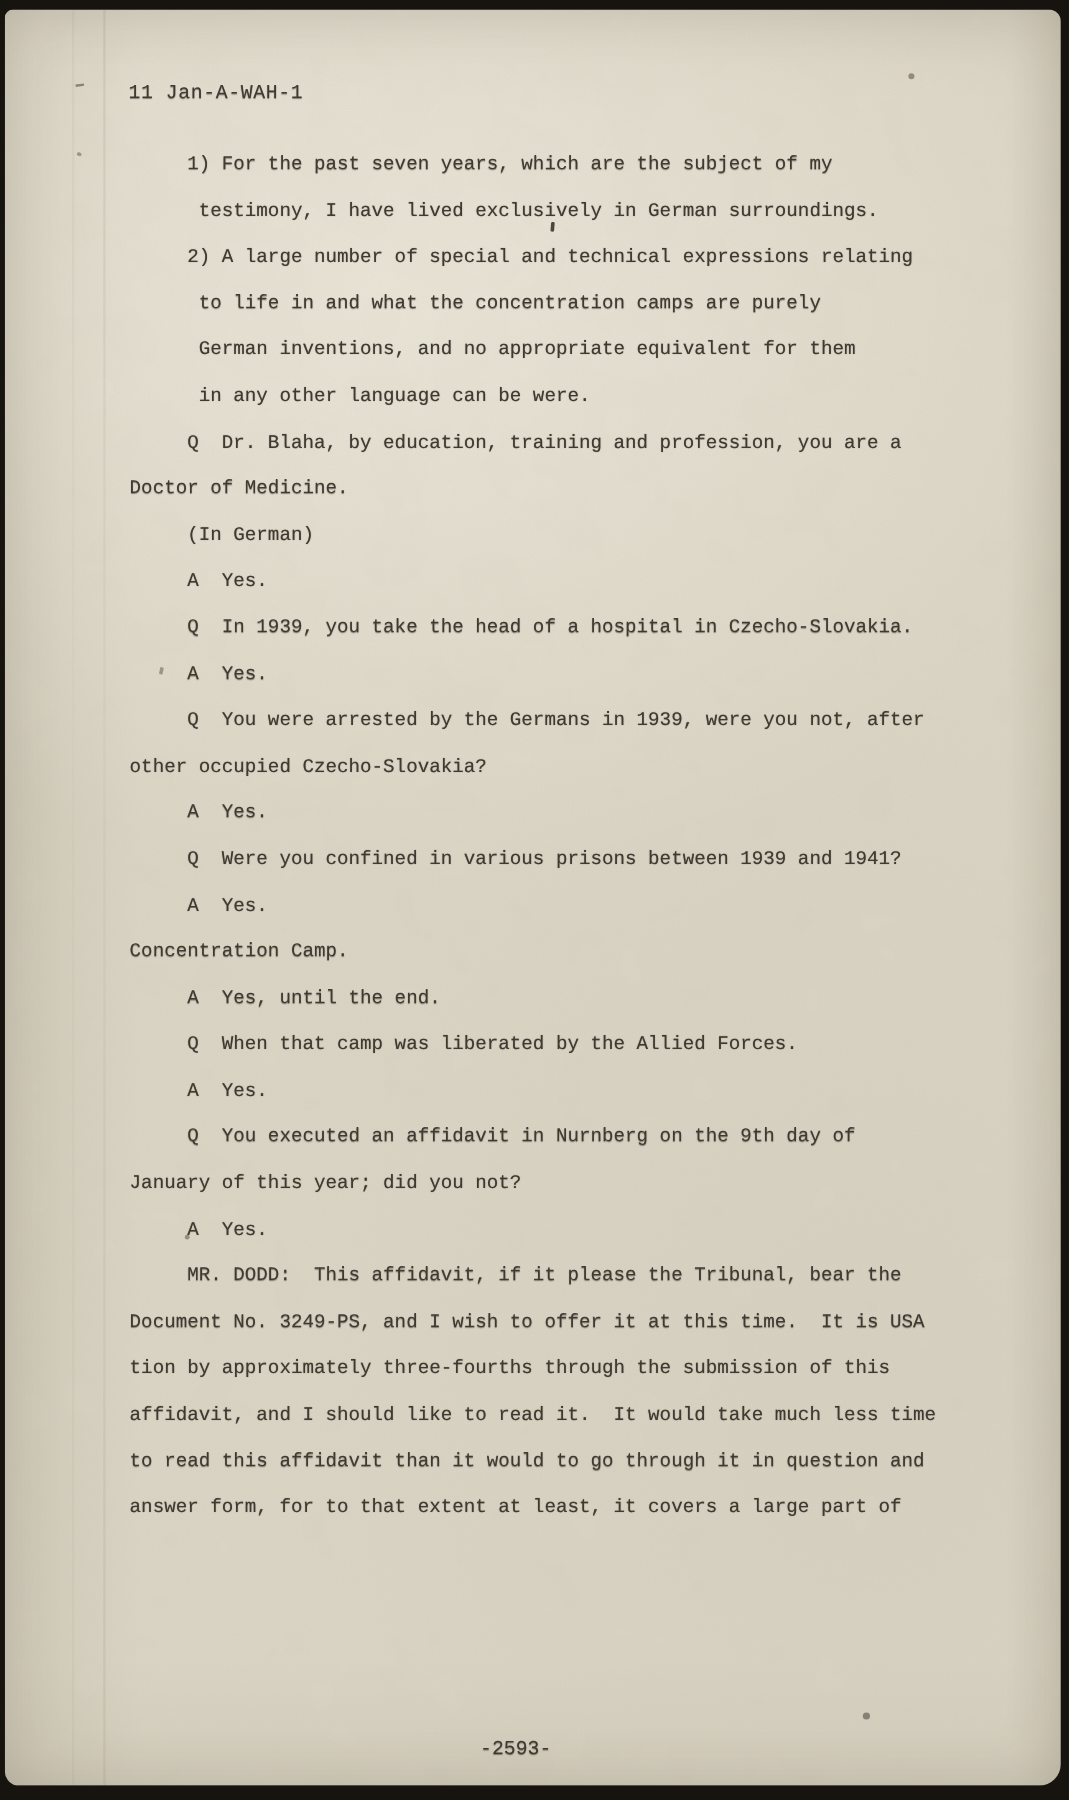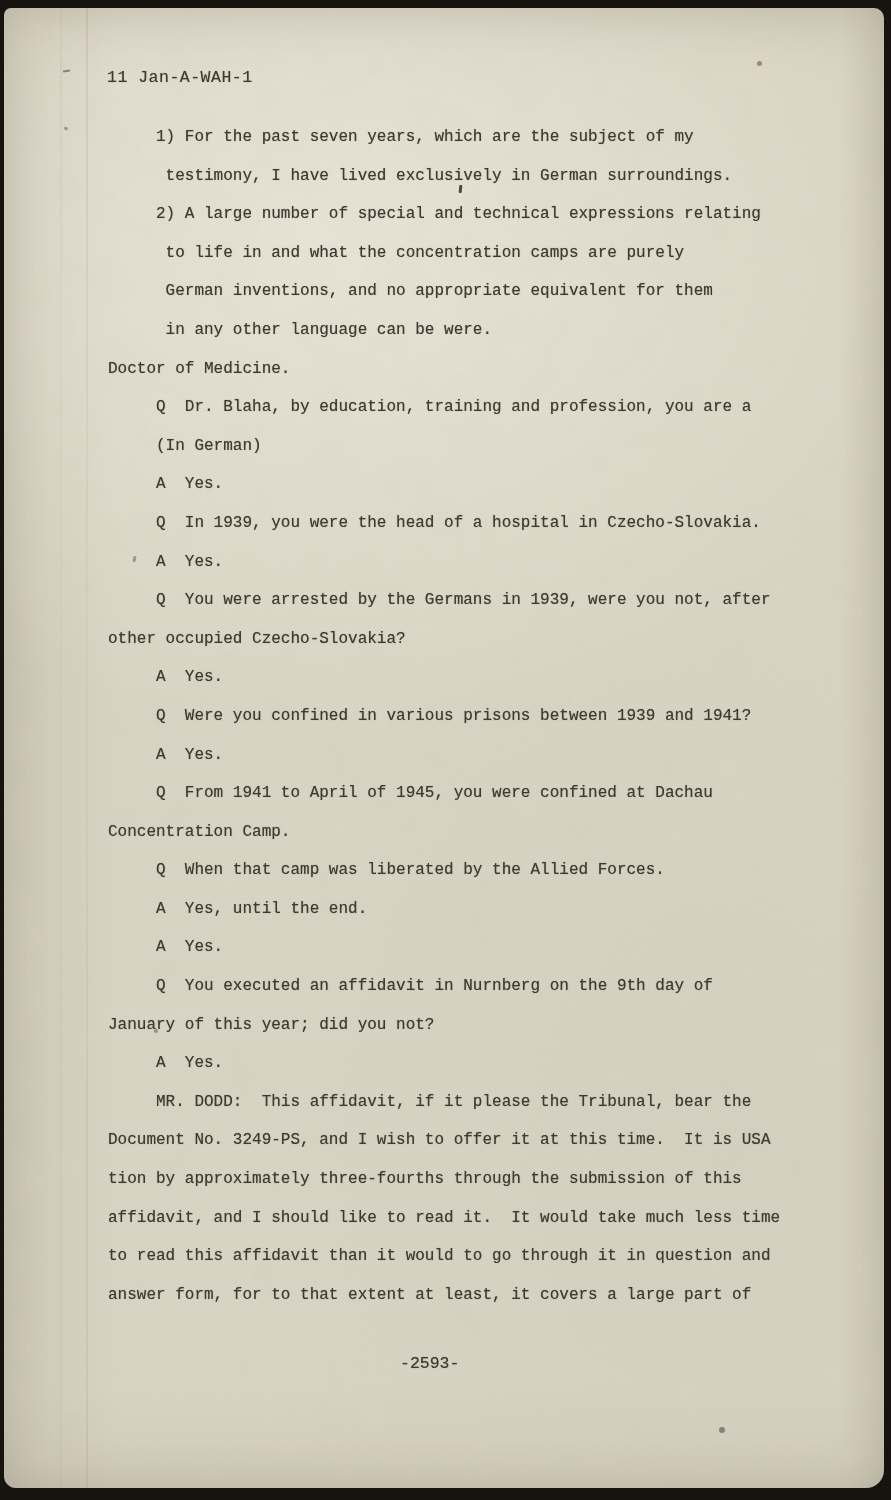--- a/index.html
+++ b/index.html
@@ -54,21 +54,21 @@
     font-size: 16.5px; letter-spacing: 0.5px; white-space: pre;
   }
   .transcript-body {
     position: absolute; left: 104px; top: 110px; width: 760px;
   }
   .line {
     height: 38.6px; line-height: 38.6px;
     font-size: 16px; white-space: pre;
   }
   .page-number {
-    position: absolute; left: 396px; top: 1346px;
+    position: absolute; left: 396px; top: 1440px;
     font-size: 16.5px; white-space: pre;
   }
   .speck { position: absolute; pointer-events: none; }
   .speck-dash-1 { left: 59px; top: 62px; width: 7px; height: 2px; background: rgba(70,65,58,0.55); transform: rotate(-8deg); }
   .speck-dash-2 { left: 60px; top: 119px; width: 4px; height: 3px; background: rgba(80,74,64,0.45); border-radius: 2px; transform: rotate(20deg); }
   .speck-tr { left: 753px; top: 53px; width: 5px; height: 5px; background: rgba(112,98,78,0.65); border-radius: 50%; }
   .speck-br { left: 715px; top: 1419px; width: 6px; height: 6px; background: rgba(108,102,92,0.75); border-radius: 50%; }
   .speck-stray-apostrophe { left: 455px; top: 177px; width: 3px; height: 8px; background: rgba(48,44,37,0.85); border-radius: 1px; transform: rotate(5deg); }
   .speck-jan { left: 150px; top: 1021px; width: 4px; height: 4px; background: rgba(82,76,66,0.5); border-radius: 50%; }
   .speck-comma { left: 129px; top: 548px; width: 3px; height: 6px; background: rgba(75,70,60,0.45); border-radius: 1px; transform: rotate(12deg); }
@@ -98,35 +98,34 @@
     <div class="text-layer">
       <div class="header-line">11 Jan-A-WAH-1</div>
 
       <div class="transcript-body">
         <div class="line">     1) For the past seven years, which are the subject of my</div>
         <div class="line">      testimony, I have lived exclusively in German surroundings.</div>
         <div class="line">     2) A large number of special and technical expressions relating</div>
         <div class="line">      to life in and what the concentration camps are purely</div>
         <div class="line">      German inventions, and no appropriate equivalent for them</div>
         <div class="line">      in any other language can be were.</div>
+        <div class="line">     Q  Dr. Blaha, by education, training and profession, you are a</div>
         <div class="line">Doctor of Medicine.</div>
-        <div class="line">     Q  Dr. Blaha, by education, training and profession, you are a</div>
         <div class="line">     (In German)</div>
         <div class="line">     A  Yes.</div>
-        <div class="line">     Q  In 1939, you were the head of a hospital in Czecho-Slovakia.</div>
+        <div class="line">     Q  In 1939, you take the head of a hospital in Czecho-Slovakia.</div>
         <div class="line">     A  Yes.</div>
         <div class="line">     Q  You were arrested by the Germans in 1939, were you not, after</div>
         <div class="line">other occupied Czecho-Slovakia?</div>
         <div class="line">     A  Yes.</div>
         <div class="line">     Q  Were you confined in various prisons between 1939 and 1941?</div>
         <div class="line">     A  Yes.</div>
-        <div class="line">     Q  From 1941 to April of 1945, you were confined at Dachau</div>
         <div class="line">Concentration Camp.</div>
+        <div class="line">     A  Yes, until the end.</div>
         <div class="line">     Q  When that camp was liberated by the Allied Forces.</div>
-        <div class="line">     A  Yes, until the end.</div>
         <div class="line">     A  Yes.</div>
         <div class="line">     Q  You executed an affidavit in Nurnberg on the 9th day of</div>
         <div class="line">January of this year; did you not?</div>
         <div class="line">     A  Yes.</div>
         <div class="line">     MR. DODD:  This affidavit, if it please the Tribunal, bear the</div>
         <div class="line">Document No. 3249-PS, and I wish to offer it at this time.  It is USA</div>
         <div class="line">tion by approximately three-fourths through the submission of this</div>
         <div class="line">affidavit, and I should like to read it.  It would take much less time</div>
         <div class="line">to read this affidavit than it would to go through it in question and</div>
         <div class="line">answer form, for to that extent at least, it covers a large part of</div>

